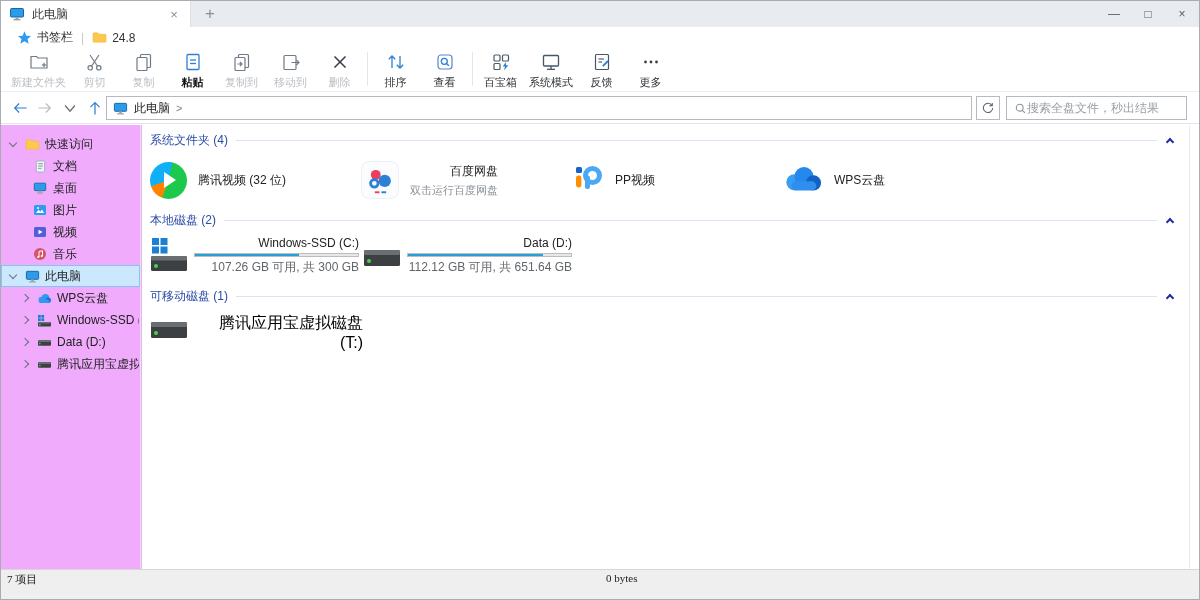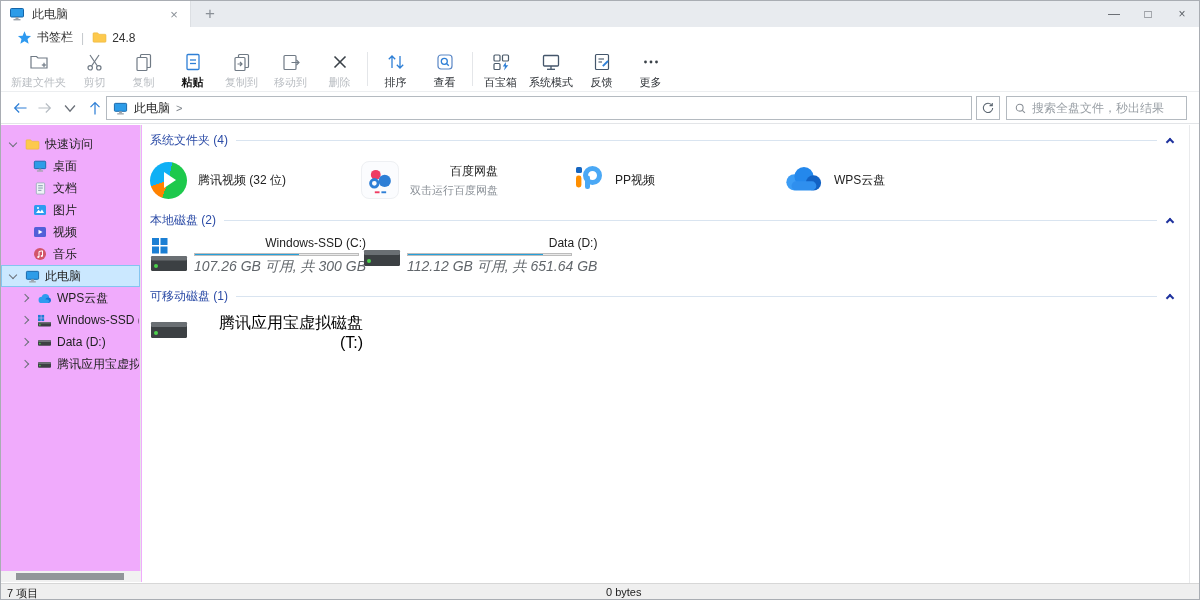--- a/index.html
+++ b/index.html
@@ -43,21 +43,21 @@
     border-top:1px solid #eceef0; border-bottom:1px solid #e3e5e8; }
   .nav { position:absolute; left:10px; top:0; height:32px; display:flex; align-items:center; gap:7px; }
   .nav svg { width:18px; height:18px; }
   .addr-box { position:absolute; left:105px; top:4px; width:866px; height:24px;
     border:1px solid #b4bac0; display:flex; align-items:center; padding-left:6px;
     font-size:12px; color:#222; gap:6px; }
   .addr-chev { color:#7a8087; font-size:11px; }
   .refresh-box { position:absolute; left:975px; top:4px; width:24px; height:24px;
     border:1px solid #b4bac0; display:flex; align-items:center; justify-content:center; }
   .search-box { position:absolute; left:1005px; top:4px; width:181px; height:24px;
-    border:1px solid #b4bac0; display:flex; align-items:center; gap:5px; padding-left:7px;
+    border:1px solid #b4bac0; display:flex; align-items:center; padding-left:7px;
     font-size:12px; color:#9aa0a6; }
 
   
   .main { position:absolute; top:124px; left:0; right:0; bottom:17px; background:#f0abfc; }
   .sidebar { position:absolute; left:0; top:0; bottom:11px; width:140px;
     border-right:1px solid #e4e5e7; overflow:hidden; }
   .si { height:22px; display:flex; align-items:center; font-size:12px; color:#222;
     white-space:nowrap; border:1px solid transparent; }
   .si .ic { width:16px; display:flex; justify-content:center; margin-right:5px; flex:none; }
   .si .lbl { overflow:hidden; }
@@ -88,33 +88,33 @@
   .sec2 { margin-top:9px; }
   .sec3 { margin-top:11px; }
   .sec1 { margin-top:6px; }
 
   .drive-tile { width:213px; display:flex; gap:6px; }
   .drive-icon { position:relative; width:38px; height:38px; flex:none; }
   .drive-info { display:flex; flex-direction:column; }
   .drive-info .nm { font-size:12px; color:#222; }
   .bar { width:165px; height:9px; border:1px solid #bcbcbc; background:#e8e8e8; margin:3px 0 2px; }
   .bar .fill { height:100%; background:#26a0da; }
-  .usage { font-size:14px; color:#61666b; white-space:nowrap;font-style:italic; }
+  .usage { font-size:12px; color:#61666b; white-space:nowrap; }
 
   
   .ic-tencent { width:37px; height:37px; border-radius:50%; flex:none; position:relative;
     background:conic-gradient(from 200deg, #ff8200 0deg 52deg, #0fb0f5 52deg 172deg, #1dc94c 172deg 360deg); }
   .ic-tencent::after { content:""; position:absolute; left:14px; top:10px;
     border-left:12px solid #fff; border-top:8px solid transparent; border-bottom:8px solid transparent; }
   .ic-baidu { width:38px; height:38px; border-radius:8px; background:#fbfcfe;
     border:1px solid #eef0f3; flex:none; display:flex; align-items:center; justify-content:center; }
 
   
-  .status { position:absolute; left:0; right:0; bottom:0; height:16px; background:#efefef;
-    border-top:1px solid #d7d7d7; font-size:11px; color:#222; }
+  .status { position:absolute; left:0; right:0; bottom:0; height:30px; background:#efefef;
+    border-top:1px solid #d7d7d7; font-size:11px; color:#222;font-family:Liberation Serif, serif; }
   .status .left { position:absolute; left:6px; top:2px; }
   .status .mid { position:absolute; left:605px; top:2px; }
 </style>
 </head>
 <body>
 
 <div class="window">
 
   <div class="tabbar">
     <div class="tab">
@@ -305,38 +305,38 @@
         <span class="chev down"></span>
         <span class="ic">
           <svg viewBox="0 0 16 14" width="15" height="13">
               <path d="M1 3 Q1 2 2 2 H6 L7.5 3.5 H14 Q15 3.5 15 4.5 V11 Q15 12 14 12 H2 Q1 12 1 11 Z" fill="#fdc94d" stroke="#e8b53e" stroke-width="0.6"></path>
             </svg>
         </span>
         <span class="lbl">快速访问</span>
       </div>
       <div class="si" style="padding-left:30px">
         <span class="ic">
-          <svg viewBox="0 0 16 16" width="14" height="14">
-              <rect x="1.5" y="2.5" width="13" height="8.5" rx="1" fill="#2d9ce8" stroke="#1565a8"></rect>
-              <rect x="6.5" y="11" width="3" height="2" fill="#9aa1a8"></rect>
-              <rect x="4.5" y="13" width="7" height="1.4" fill="#9aa1a8"></rect>
-            </svg>
-        </span>
-        <span class="lbl">桌面</span>
-      </div>
-      <div class="si" style="padding-left:30px">
-        <span class="ic">
           <svg viewBox="0 0 14 14" width="13" height="13">
               <rect x="2.5" y="1" width="9" height="12" rx="1" fill="#eef3f7" stroke="#9fb0bd"></rect>
               <line x1="4.5" y1="4" x2="9.5" y2="4" stroke="#7c93a6"></line>
               <line x1="4.5" y1="6.5" x2="9.5" y2="6.5" stroke="#7c93a6"></line>
               <line x1="4.5" y1="9" x2="8" y2="9" stroke="#7c93a6"></line>
             </svg>
         </span>
         <span class="lbl">文档</span>
+      </div>
+      <div class="si" style="padding-left:30px">
+        <span class="ic">
+          <svg viewBox="0 0 16 16" width="14" height="14">
+              <rect x="1.5" y="2.5" width="13" height="8.5" rx="1" fill="#2d9ce8" stroke="#1565a8"></rect>
+              <rect x="6.5" y="11" width="3" height="2" fill="#9aa1a8"></rect>
+              <rect x="4.5" y="13" width="7" height="1.4" fill="#9aa1a8"></rect>
+            </svg>
+        </span>
+        <span class="lbl">桌面</span>
       </div>
       <div class="si" style="padding-left:30px">
         <span class="ic">
           <svg viewBox="0 0 14 14" width="14" height="14">
               <rect x="1" y="2" width="12" height="10" rx="1.5" fill="#2e9bf0"></rect>
               <path d="M3 10 L5.6 6.8 L7.4 8.8 L9 6.6 L11 10 Z" fill="#fff"></path>
               <circle cx="5" cy="5" r="1" fill="#fff"></circle>
             </svg>
         </span>
         <span class="lbl">图片</span>

